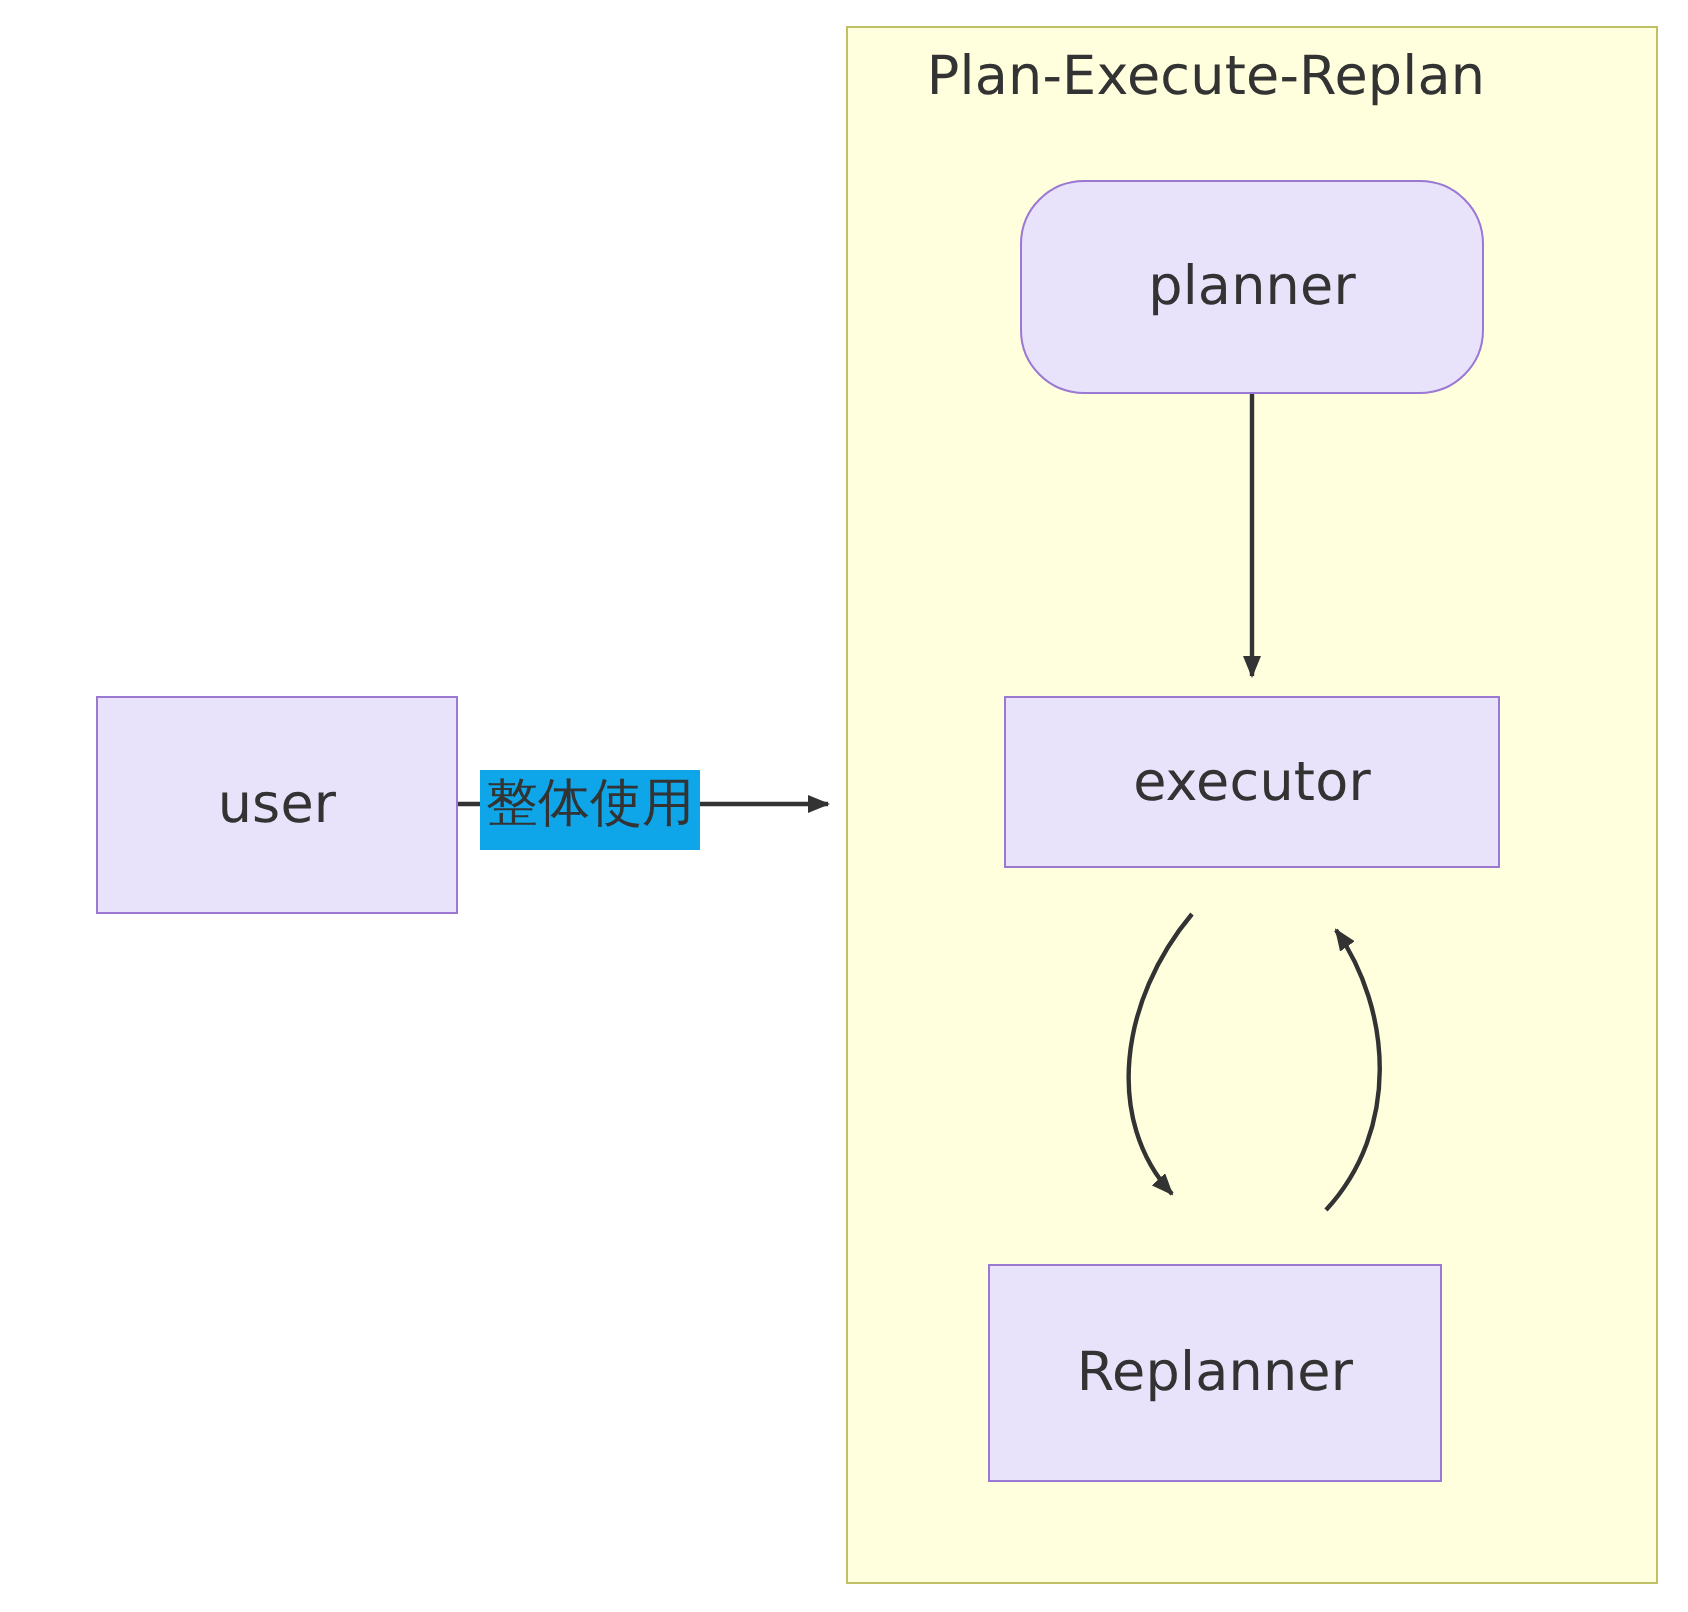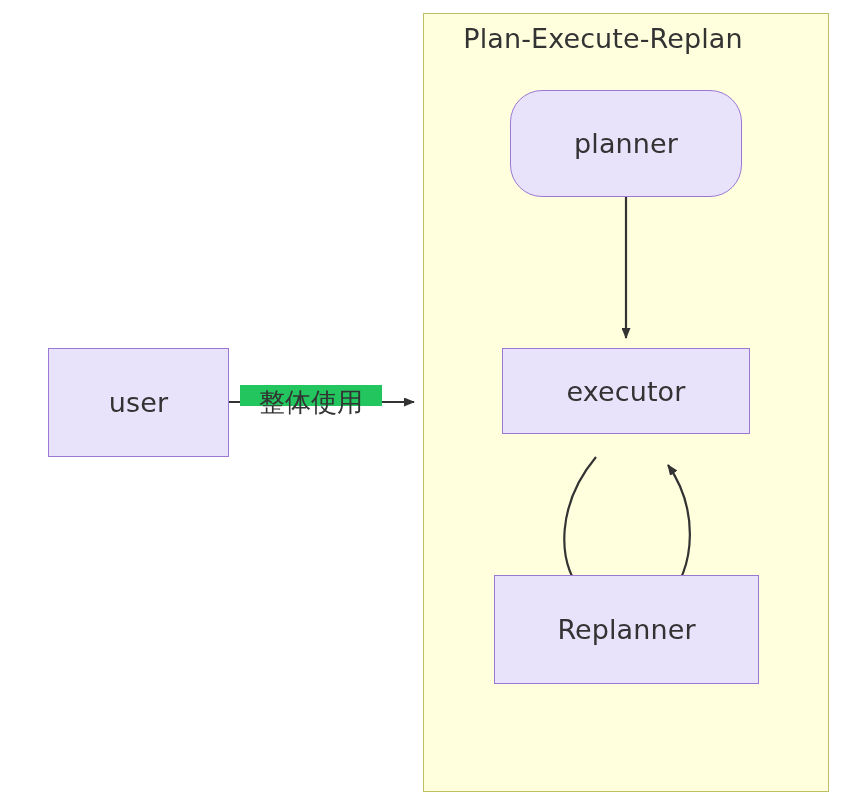--- a/index.html
+++ b/index.html
@@ -54,29 +54,29 @@
     display: flex;
     align-items: center;
     justify-content: center;
     color: #333333;
     font-size: 27px;
     letter-spacing: 0.1px;
   }
   .node-user     { left: 15px;  top: 348px; width: 181px; height: 109px; margin-left: 33px; }
   .node-planner  { left: 510px; top: 90px;  width: 232px; height: 107px; border-radius: 32px; }
   .node-executor { left: 502px; top: 348px; width: 248px; height: 86px; }
-  .node-replanner{ left: 494px; top: 575px; width: 265px; height: 109px; }
+  .node-replanner{ left: 494px; top: 632px; width: 227px; height: 109px; }
   .edge-label {
     position: absolute;
     left: 240px;
     top: 385px;
-    height: 21px;
+    height: 40px;
     line-height: 34px;
-    padding: 0 19px;
-    background: #22c55e;
+    padding: 0 3px;
+    background: #0ea5e9;
     color: #333333;
     font-size: 26px;
     white-space: nowrap;
   }
 </style>
 </head>
 <body>
 
 <div id="diagram-root">
 

